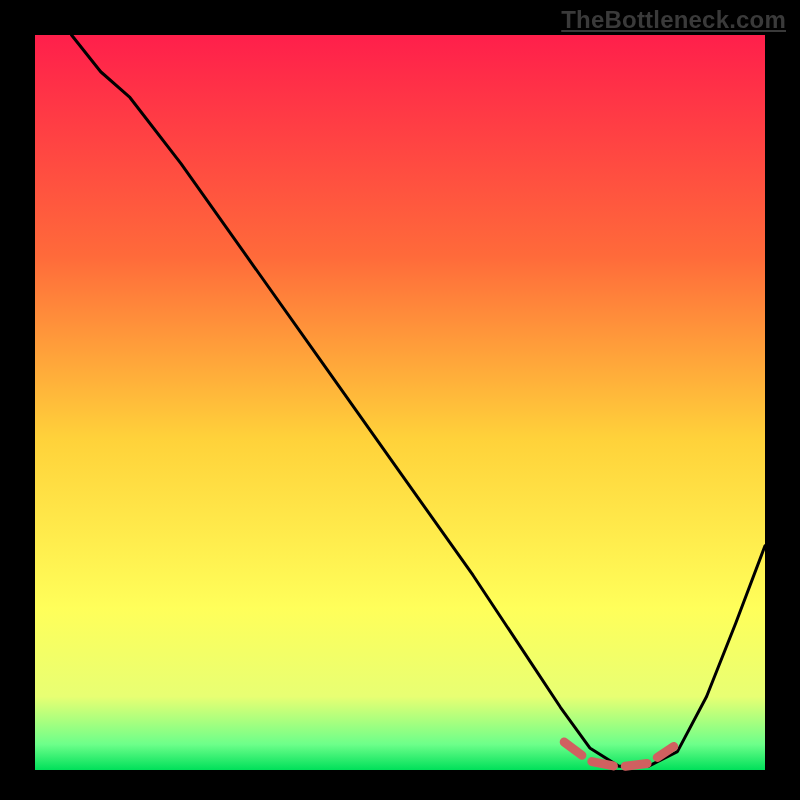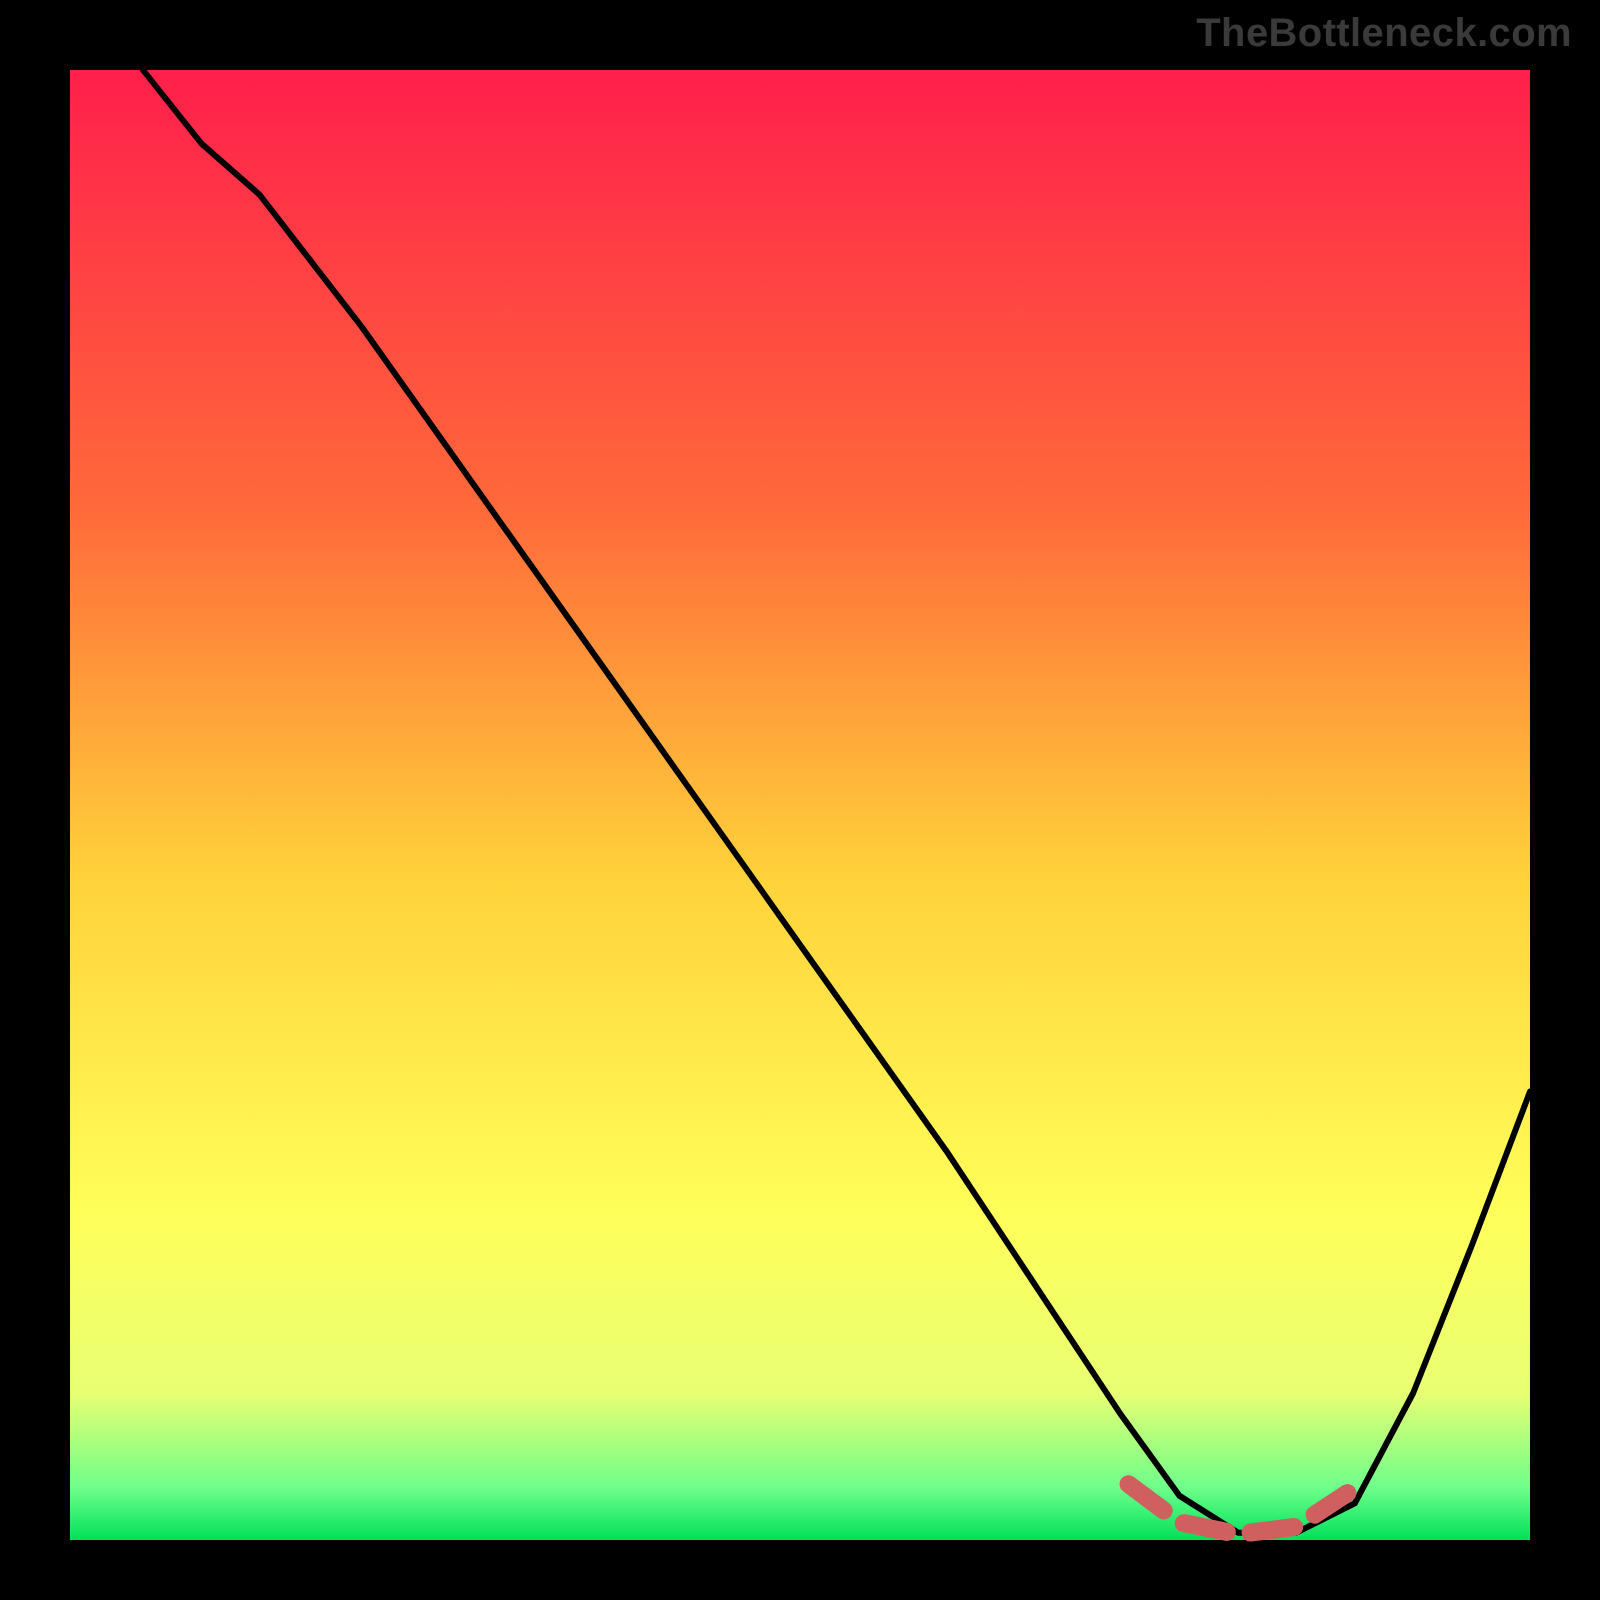--- a/index.html
+++ b/index.html
@@ -15,23 +15,24 @@
     position: relative;
     width: 800px;
     height: 800px;
     background: #000;
   }
   .watermark {
     position: absolute;
     top: 6px;
     right: 14px;
     color: #3a3a3a;
-    font-size: 20px;
+    font-size: 24px;
     font-weight: 600;
     letter-spacing: 0.2px;
+    text-decoration: underline;
   }
   svg {
     position: absolute;
     top: 0;
     left: 0;
     display: block;
   }
 </style>
 </head>
 <body>

